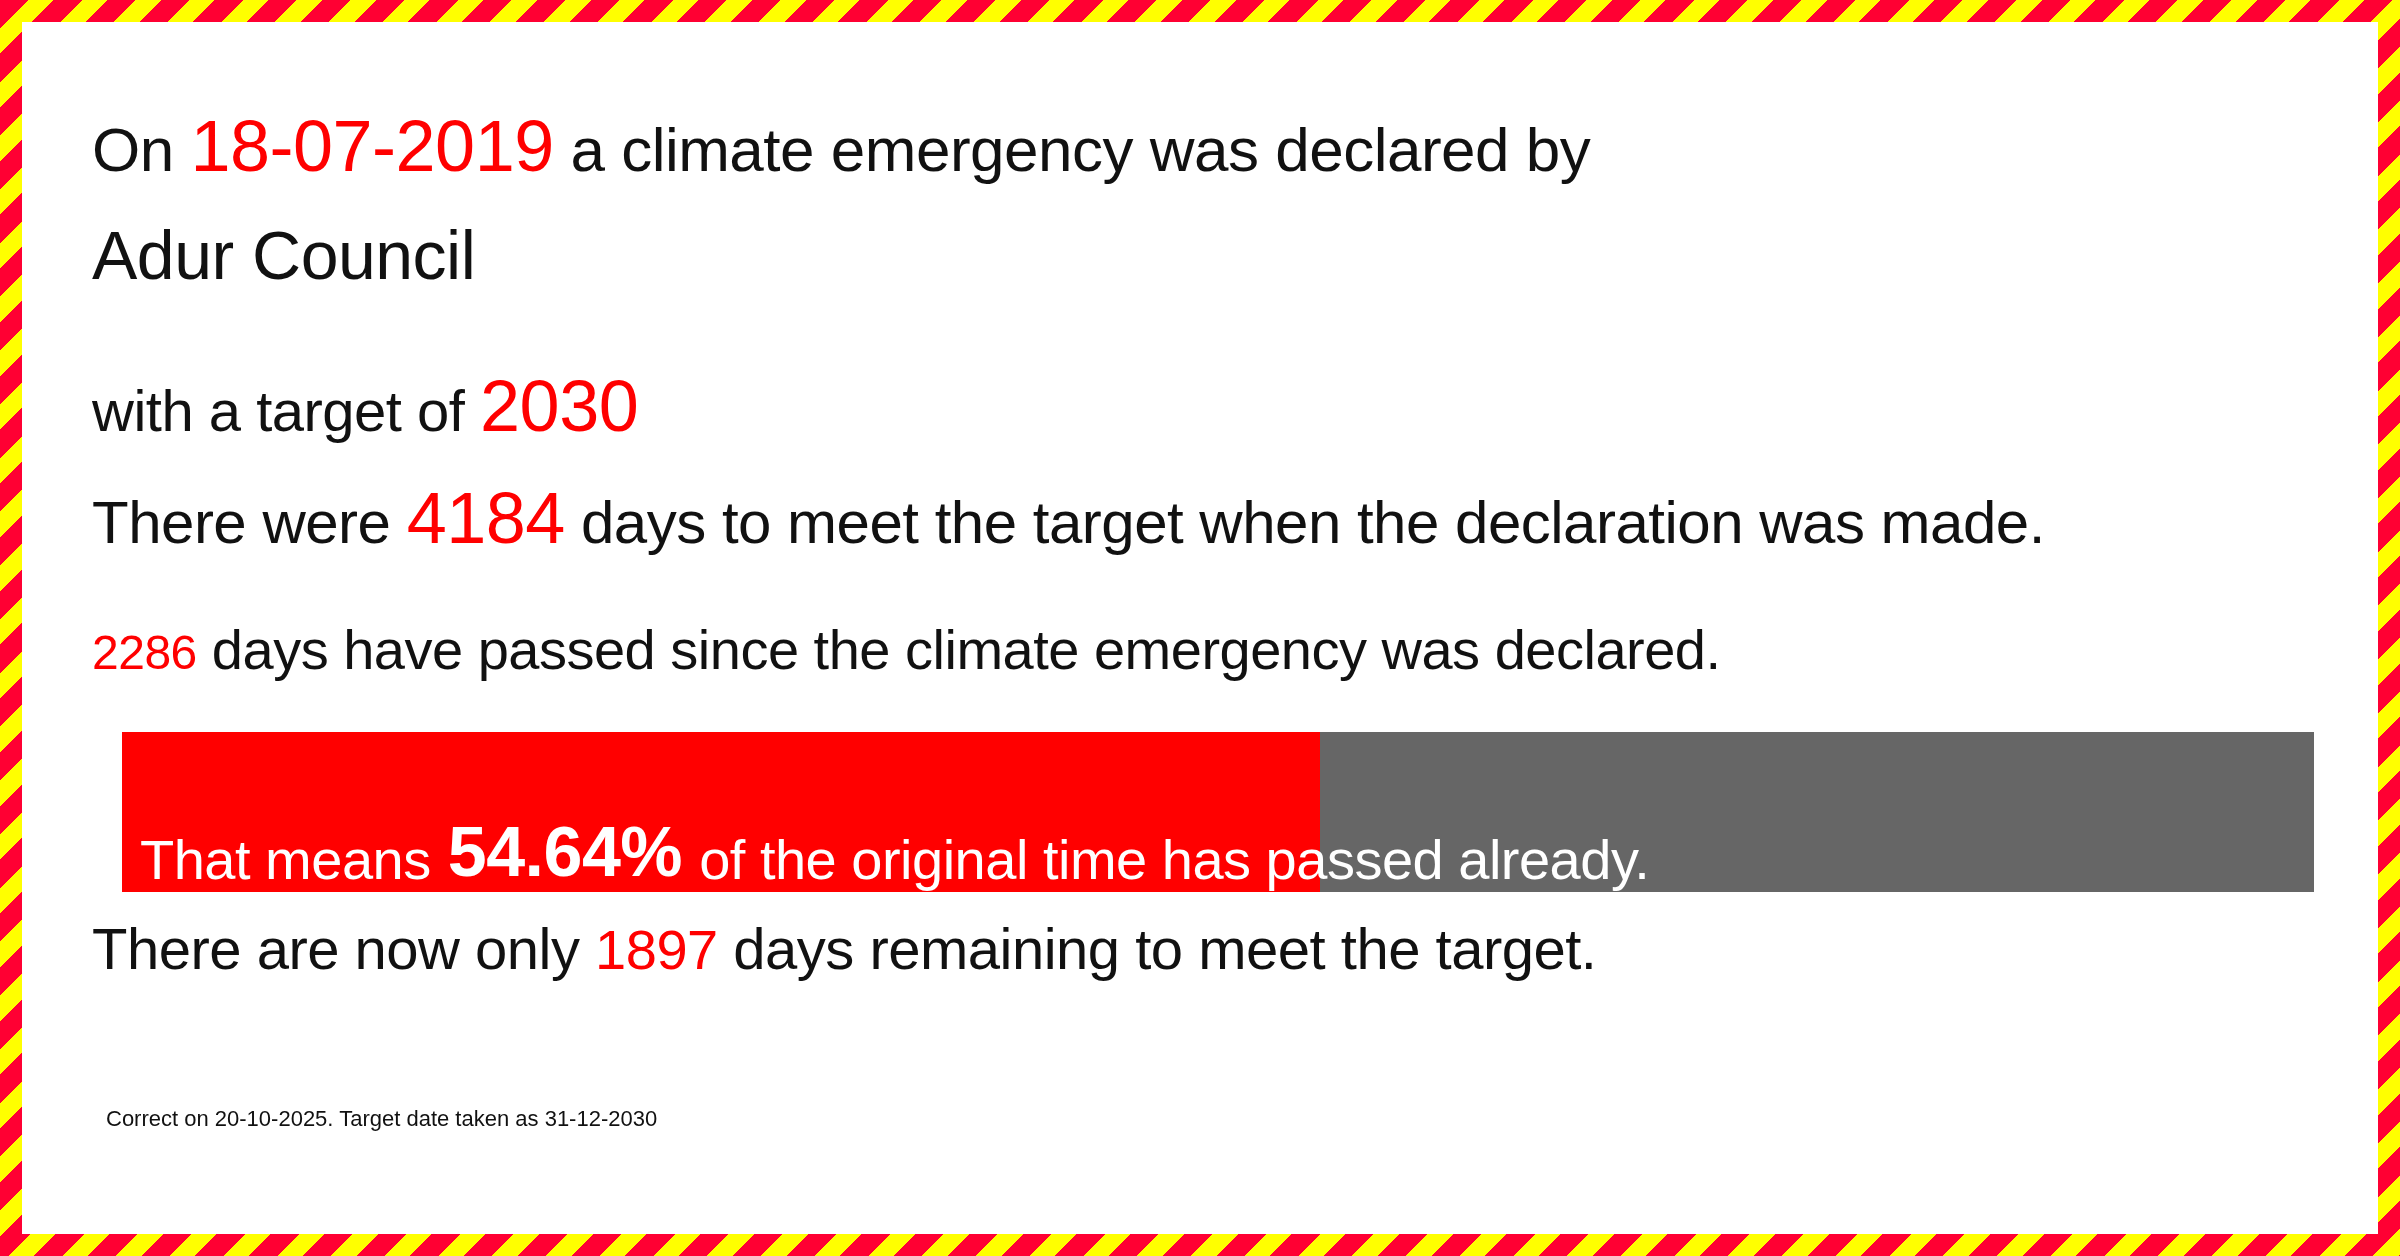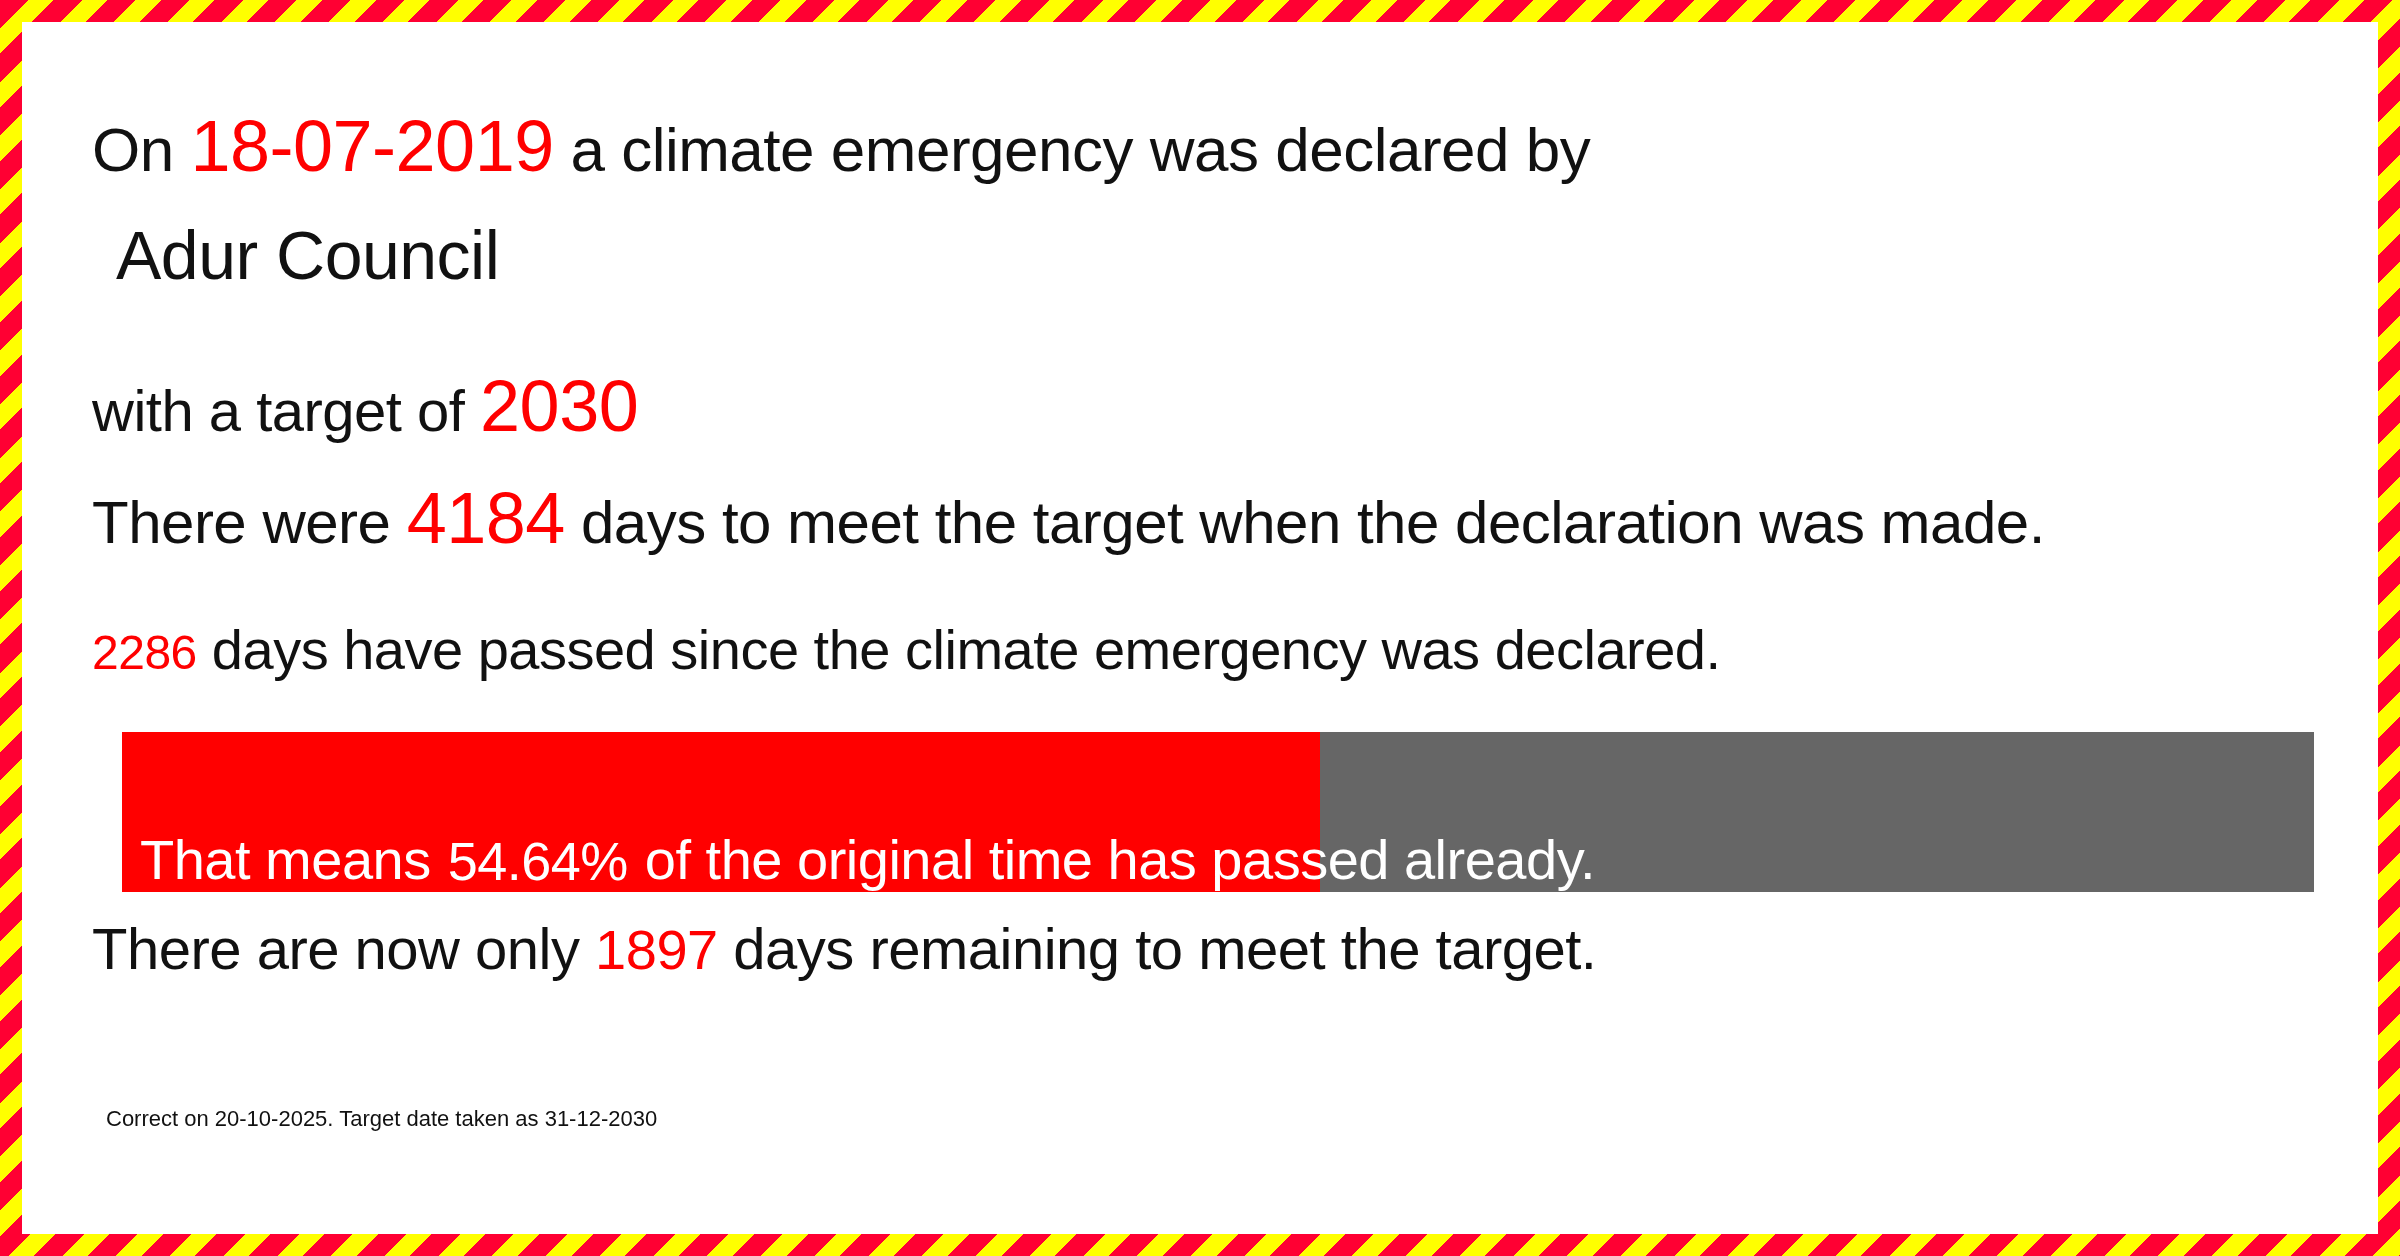--- a/index.html
+++ b/index.html
@@ -62,21 +62,20 @@
   }
   #declared-line .hl {
     font-size: 72px;
   }
 
   #council-line {
     left: 70px;
     top: 199px;
     font-size: 68px;
     line-height: 1;
-    margin-left: 24px;
   }
 
   #target-line {
     left: 70px;
     top: 312px;
     font-size: 58px;
     line-height: 1;
     margin-top: 36px;
   }
   #target-line .hl {
@@ -129,22 +128,23 @@
     display: flex;
     align-items: flex-end;
     white-space: nowrap;
     color: #ffffff;
     font-size: 56px;
     letter-spacing: -0.5px;
     gap: 11px;
   }
   #progress-label .hl-white {
     color: #ffffff;
-    font-size: 54px;
+    font-size: 70px;
     padding: 0 6px;
+    font-weight: bold;
   }
 
   
   #days-remaining-line {
     left: 70px;
     top: 898px;
     font-size: 58px;
     line-height: 1;
   }
   #days-remaining-line .hl {

